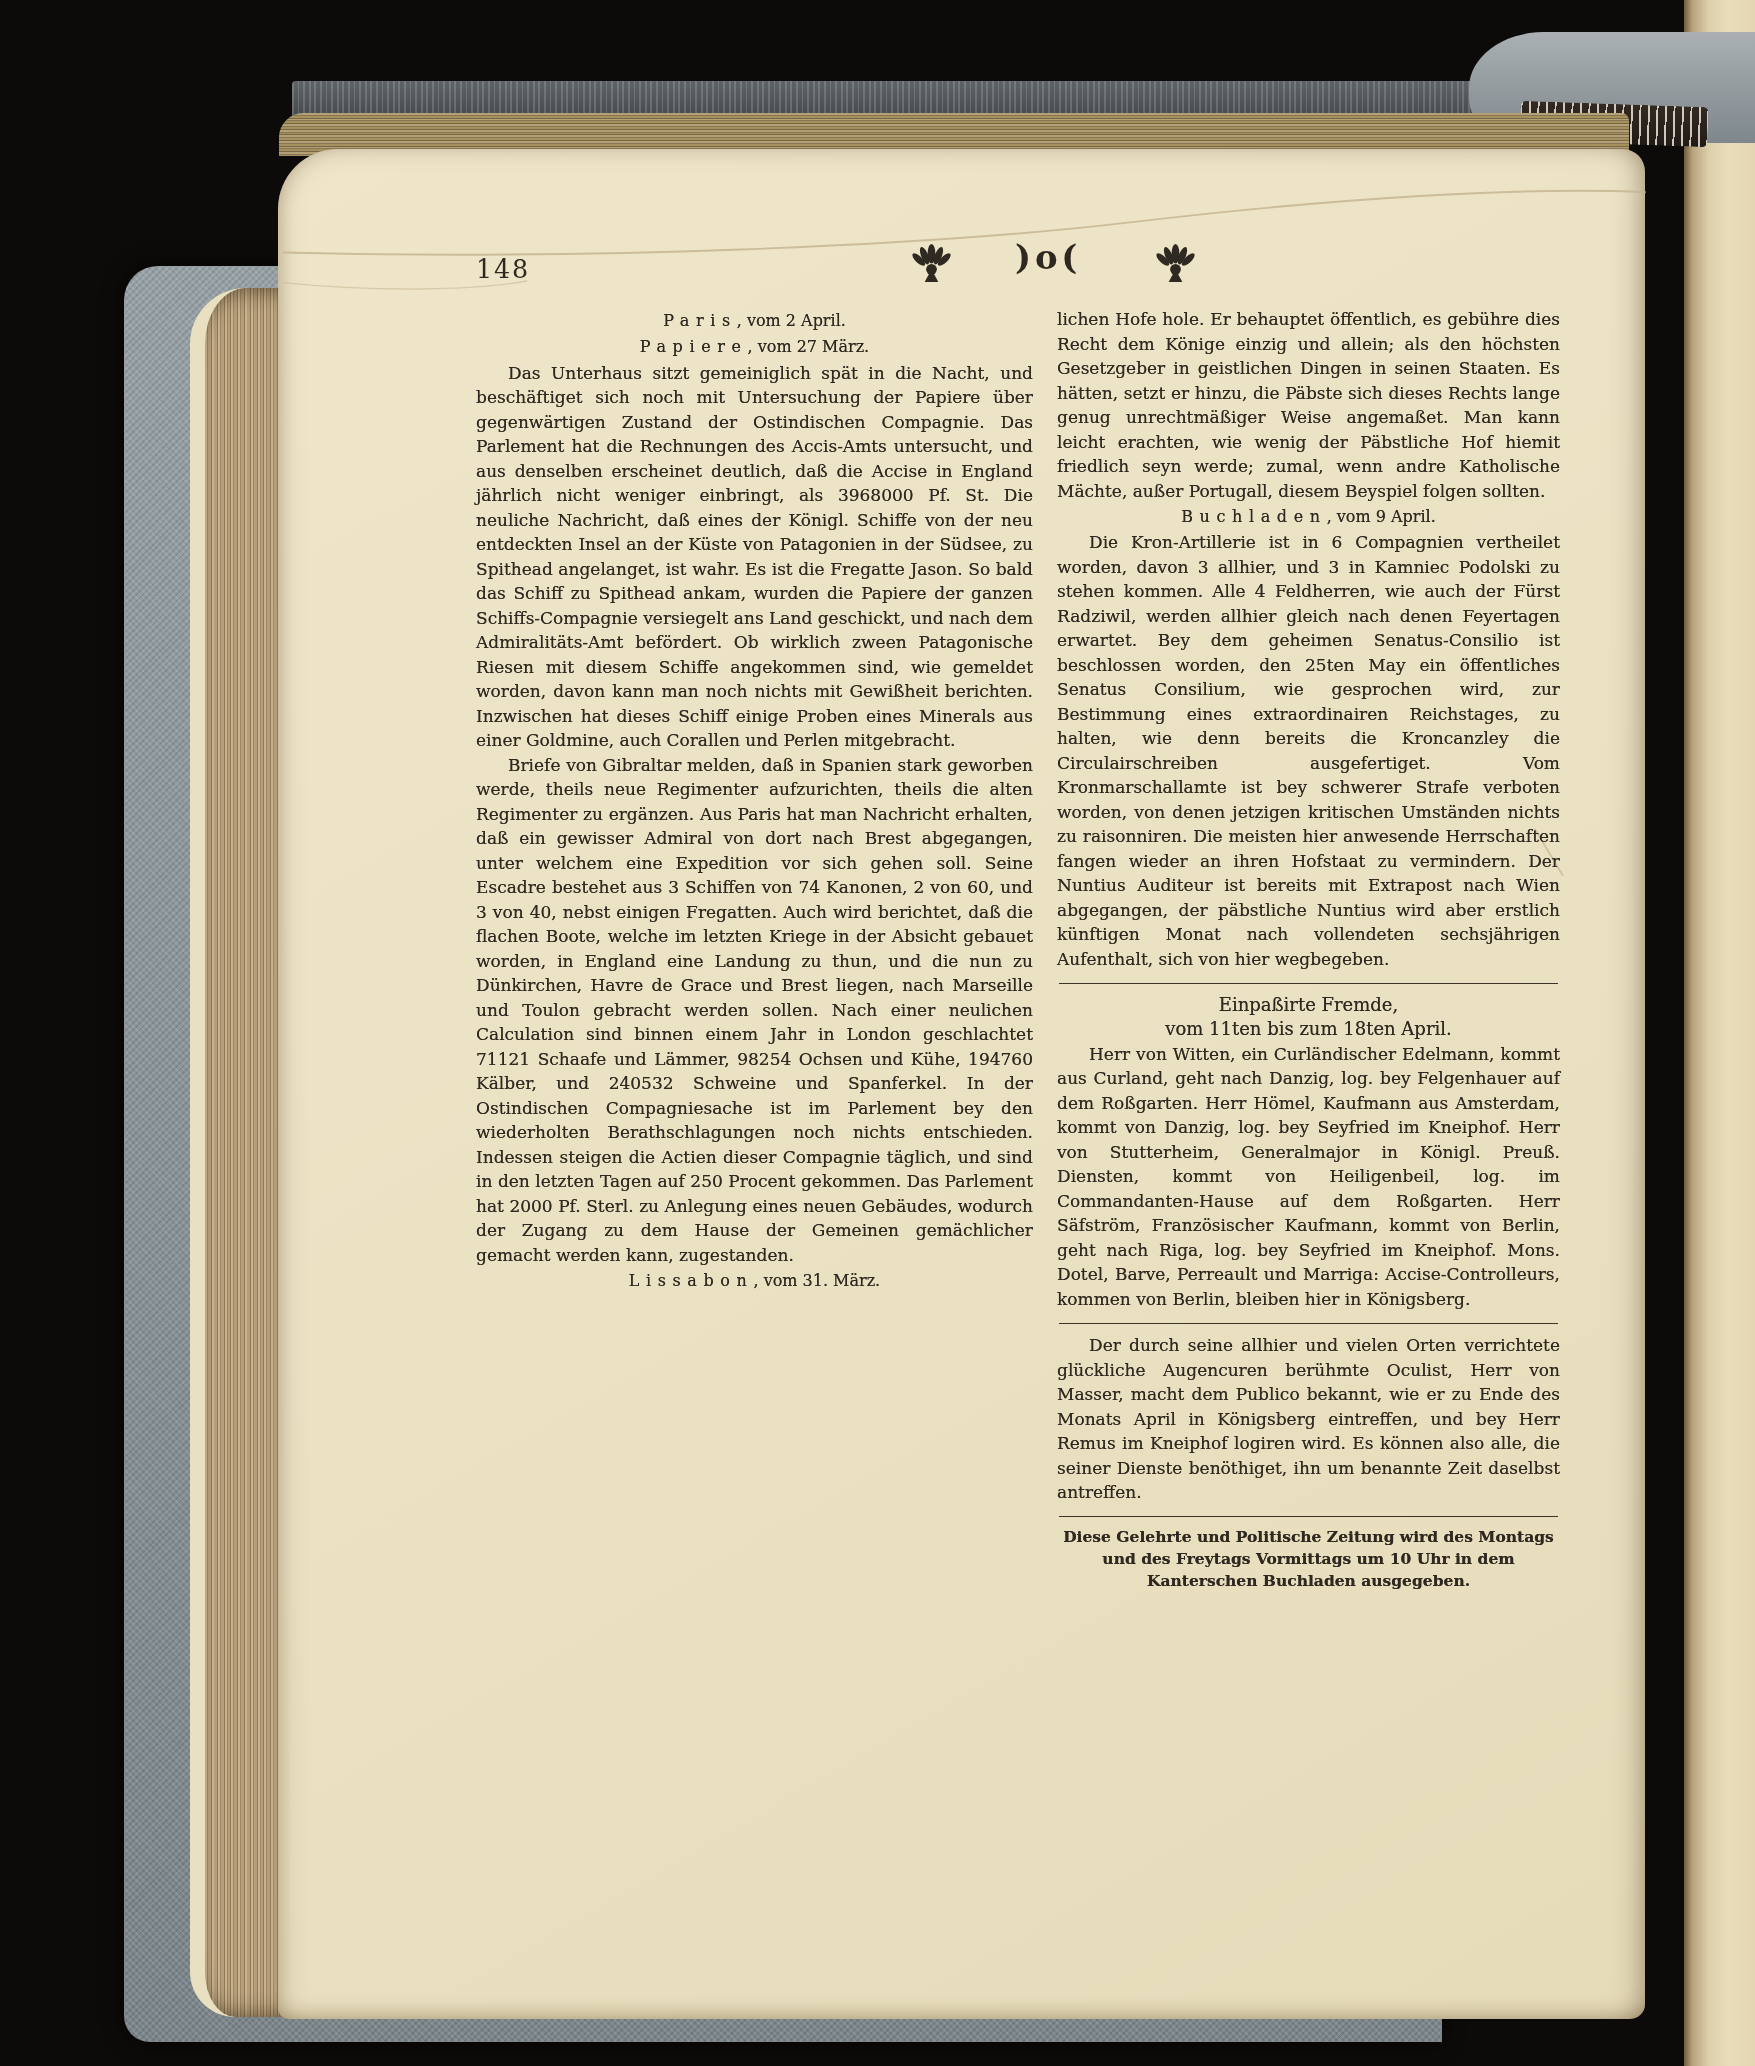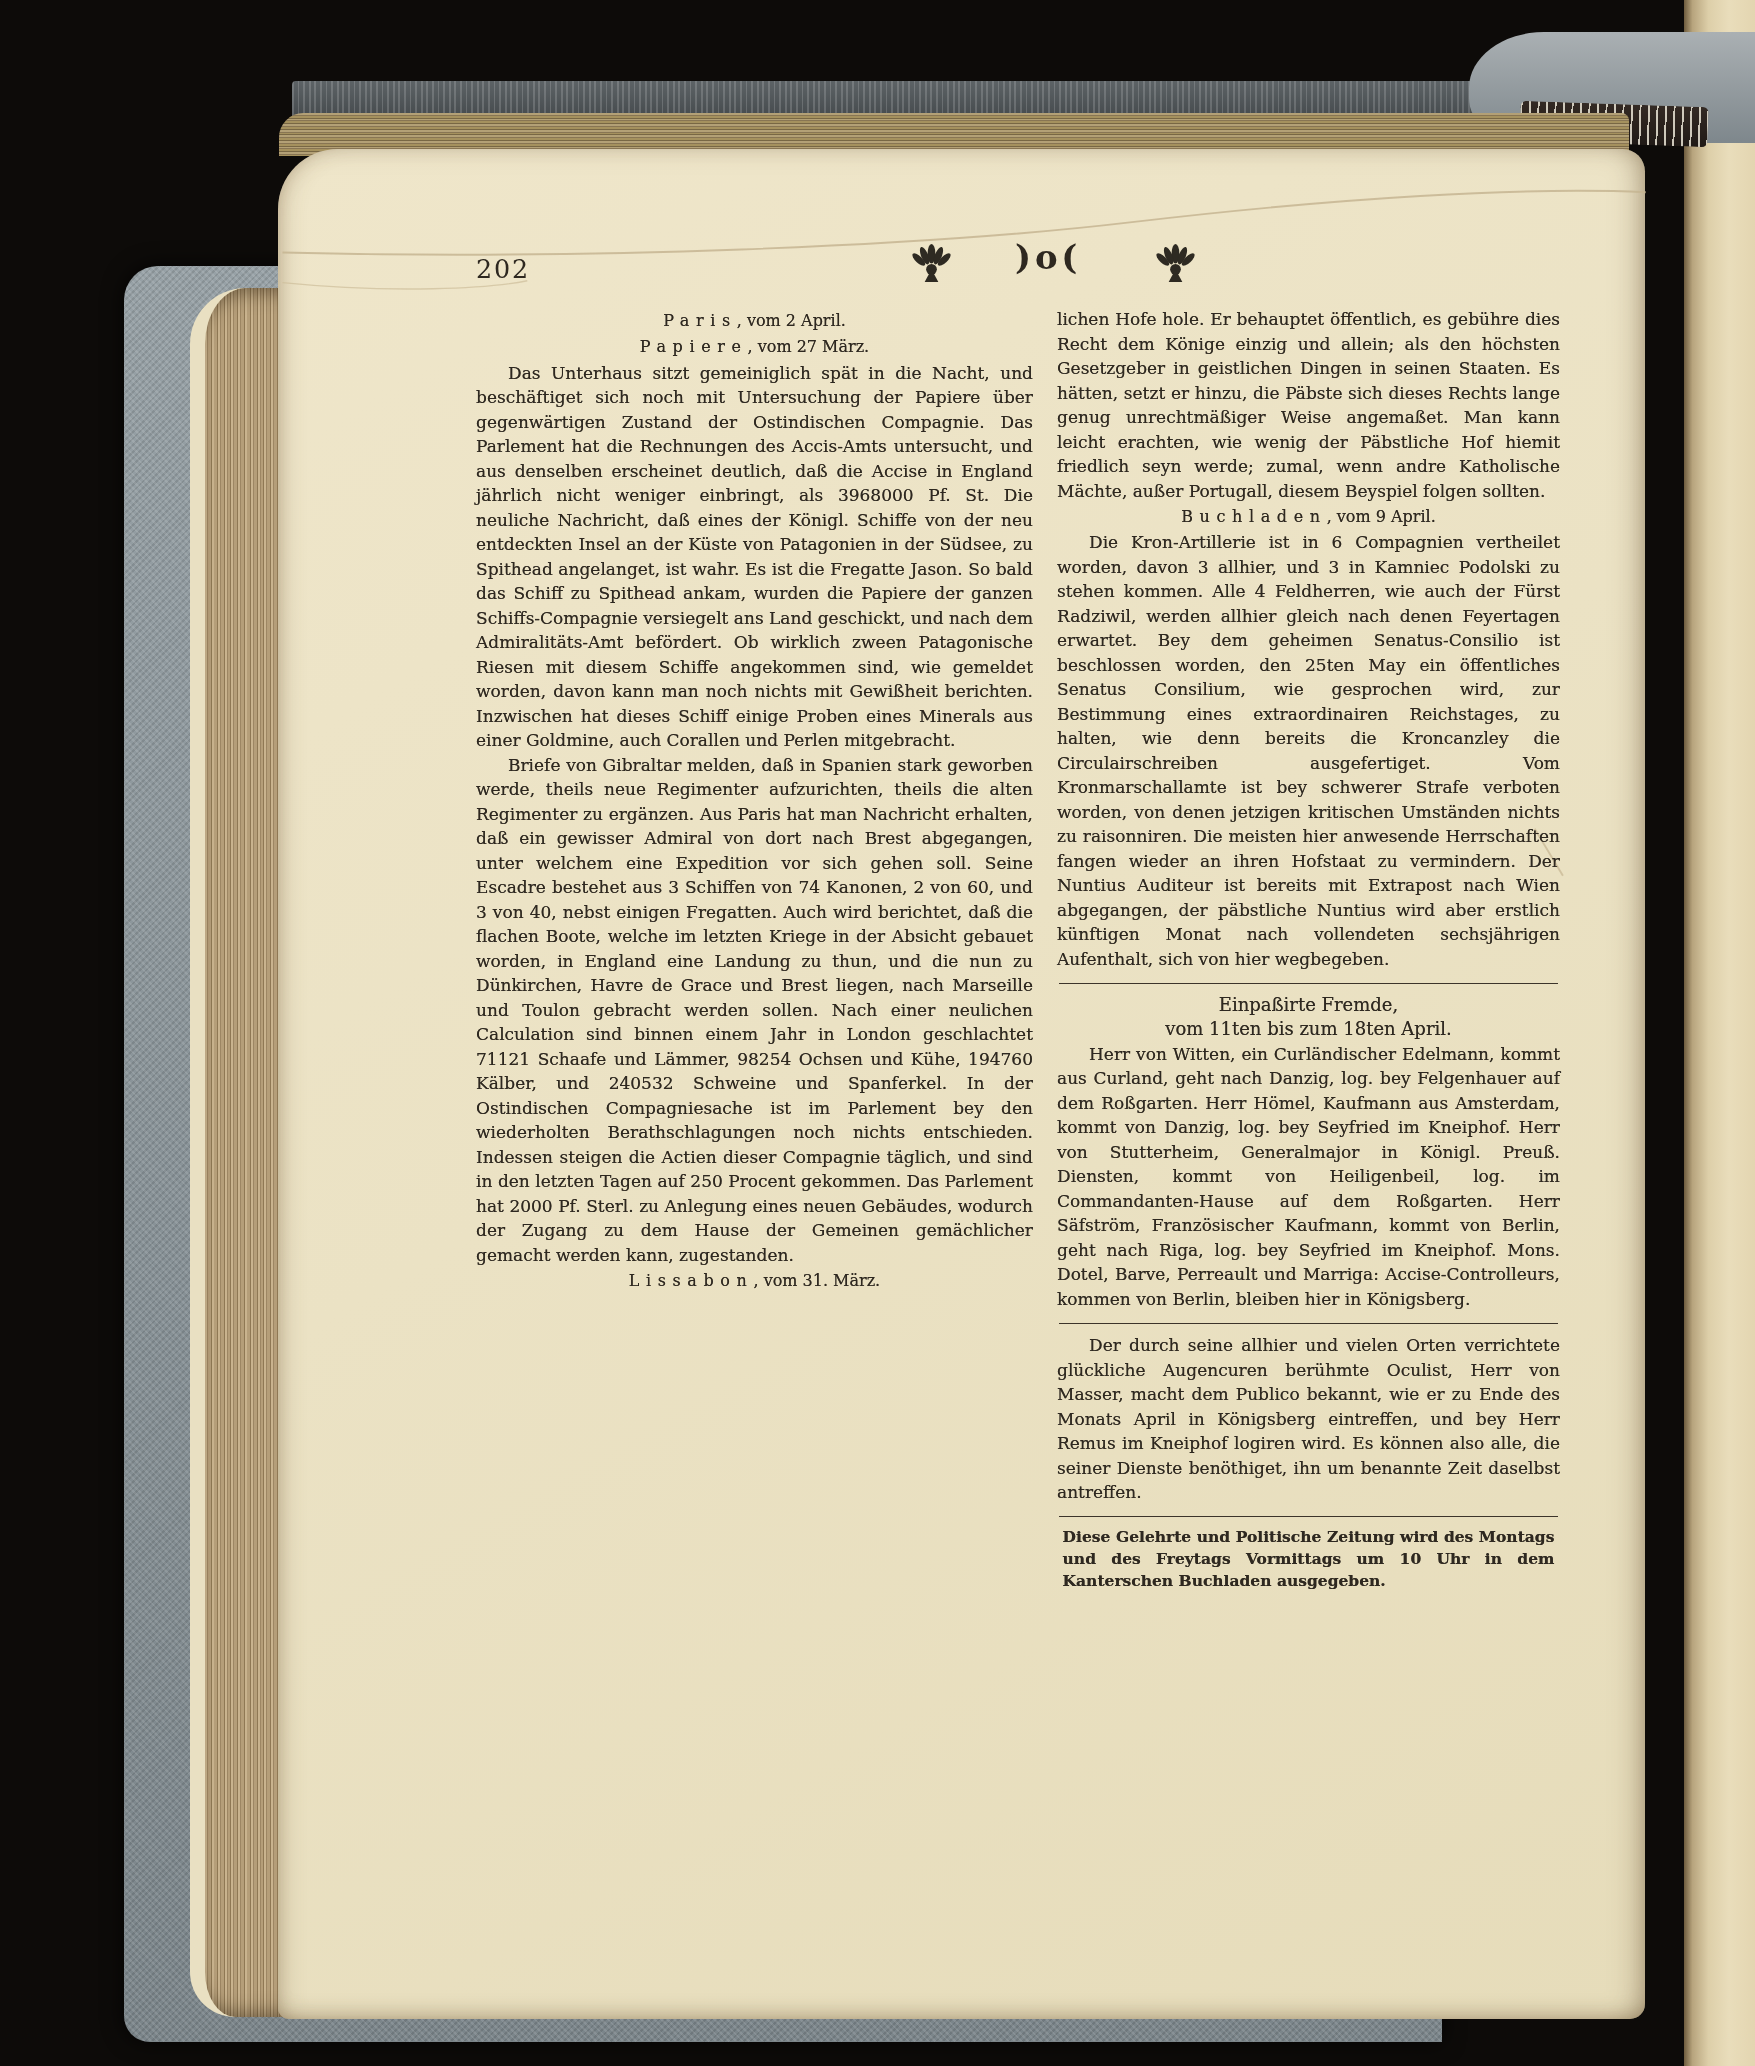--- a/index.html
+++ b/index.html
@@ -78,21 +78,21 @@
   }
   .col-left{left:476px;top:307px;width:557px;}
   .col-right{left:1057px;top:307px;width:503px;}
   .heading{text-align:center;text-indent:0;font-size:16px;margin:1.9px 0 0.9px;}
   .heading .city{letter-spacing:6.6px;}
   .para{margin:0;}
   .para.indent{text-indent:32px;}
   .rule{border:none;border-top:1.9px solid #3c342a;margin:11.3px 1.9px 9.4px;}
   .subheading{text-align:center;font-size:18px;margin:0;}
   .notice{
-    font-weight:bold;font-size:15.5px;line-height:21.7px;
+    text-align:center;font-weight:bold;font-size:15.5px;line-height:21.7px;
     margin-top:1.9px;padding:0 5.6px;
   }
 </style>
 </head>
 <body>
 
 <div class="book-cover"></div>
 <div class="top-gray-band"></div>
 <div class="headcap"></div>
 <div class="headband-stitch"></div>
@@ -100,21 +100,21 @@
 <div class="page-top-edges"></div>
 <div class="next-page-edge"></div>
 <div class="scanned-page"></div>
 
 <svg class="crease-svg" width="1755" height="2067" viewBox="0 0 1864 2195">
   <path d="M 300 268 C 620 276, 980 262, 1200 236 S 1620 198, 1748 204" fill="none" stroke="#c6b592" stroke-width="2" opacity="0.85"></path>
   <path d="M 300 300 C 420 312, 520 306, 560 298" fill="none" stroke="#cdbd9a" stroke-width="1.5" opacity="0.7"></path>
   <path d="M 1630 880 L 1660 930" fill="none" stroke="#c0ae88" stroke-width="2" opacity="0.6"></path>
 </svg>
 
-<div class="print page-number">202</div>
+<div class="print page-number">148</div>
 
 <svg class="print fleuron f1" viewBox="0 0 44 42">
   <g fill="#2e2a22">
     <ellipse cx="22" cy="11" rx="4" ry="10"></ellipse>
     <ellipse cx="15" cy="13" rx="3.6" ry="9.5" transform="rotate(-22 15 13)"></ellipse>
     <ellipse cx="29" cy="13" rx="3.6" ry="9.5" transform="rotate(22 29 13)"></ellipse>
     <ellipse cx="9" cy="17" rx="3.4" ry="8.5" transform="rotate(-46 9 17)"></ellipse>
     <ellipse cx="35" cy="17" rx="3.4" ry="8.5" transform="rotate(46 35 17)"></ellipse>
     <circle cx="22" cy="27" r="5.5"></circle>
     <path d="M22 27 L15 40 L29 40 Z"></path>

